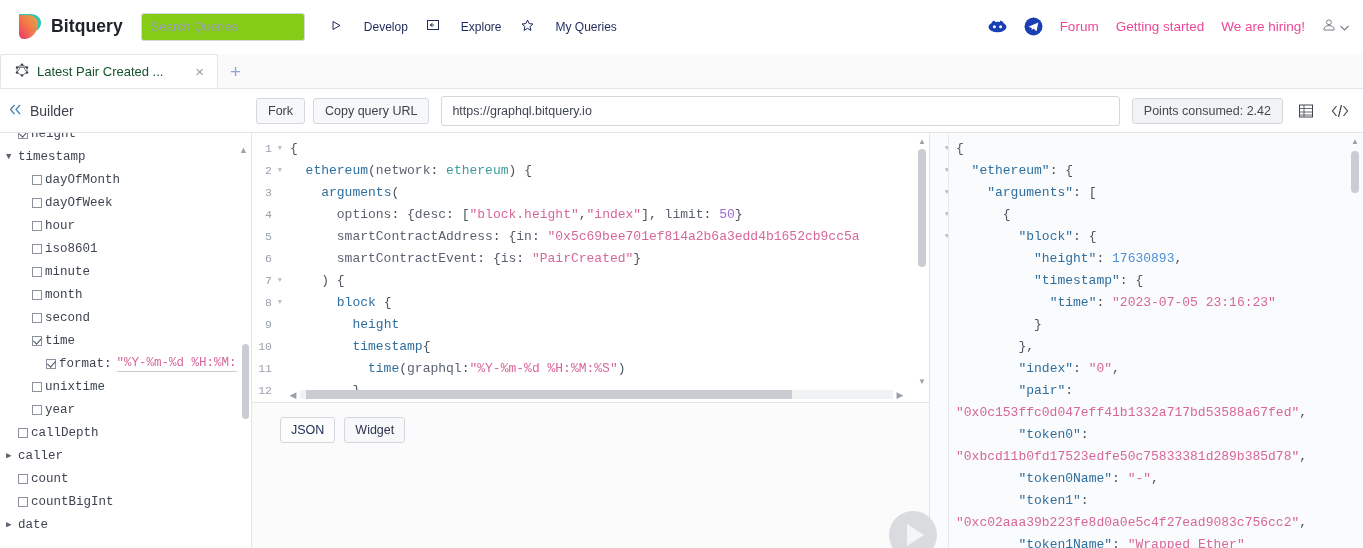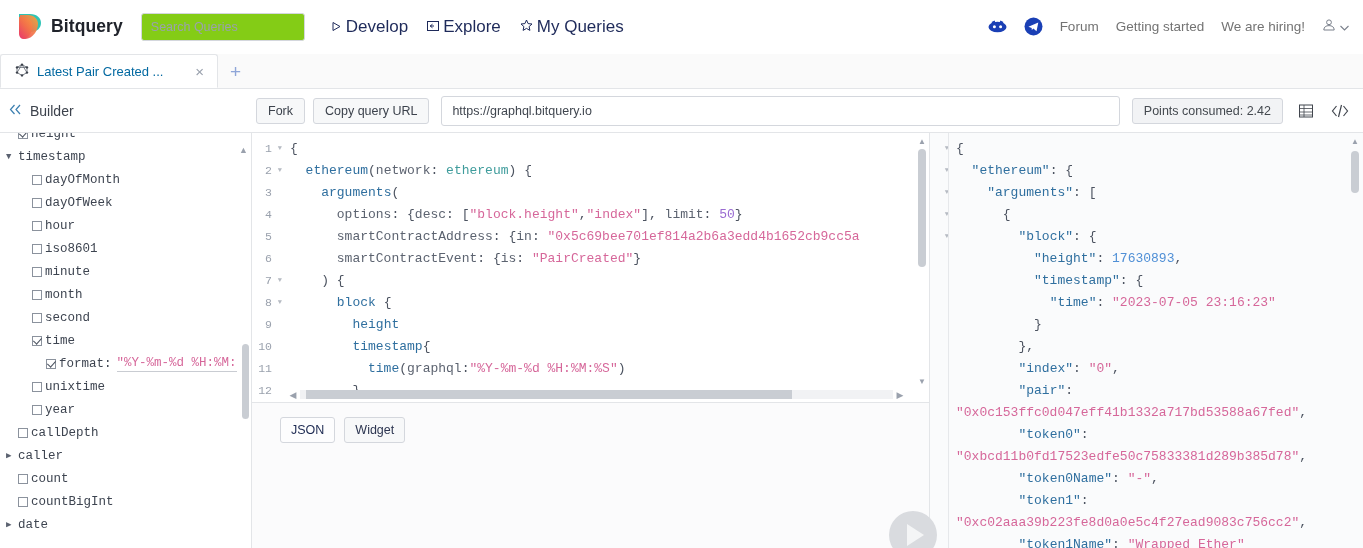--- a/index.html
+++ b/index.html
@@ -28,46 +28,46 @@
   .search-box {
     width: 164px; height: 28px;
     border: 1px solid #d4d7dd; border-radius: 3px;
     background: #84cc16; padding: 0 9px;
     font-family: "Liberation Sans", sans-serif; font-size: 12.5px; color: #3b4250;
     outline: none;
   }
   .search-box::placeholder { color: #9aa1ad; }
   .nav-main { display: flex; align-items: center; gap: 19px; margin-left: 26px; }
   .nav-item {
-    display: flex; align-items: center; gap: 4px;
-    color: #1e2a5a; font-size: 17px; cursor: pointer; white-space: nowrap;
+    display: flex; align-items: center; gap: 22px;
+    color: #1e2a5a; font-size: 12px; cursor: pointer; white-space: nowrap;
   }
   .nav-right { display: flex; align-items: center; gap: 17px; margin-left: auto; }
-  .nav-link { color: #737373; font-size: 13.5px; cursor: pointer; white-space: nowrap; }
+  .nav-link { color: #ec4899; font-size: 13.5px; cursor: pointer; white-space: nowrap; }
   .social { width: 19px; height: 19px; display: flex; align-items: center; justify-content: center; cursor: pointer; }
   .user-menu { display: flex; align-items: center; gap: 4px; cursor: pointer; color: #6b7280; }
 
   
   .tabstrip {
     height: 35px; min-height: 35px;
     display: flex; align-items: flex-end;
     background: #fafafa;
     border-bottom: 1px solid #e3e5e8;
     padding-left: 0;
   }
   .qtab {
     display: flex; align-items: center; gap: 8px;
     height: 34px; padding: 0 10px 0 14px;
     background: #ffffff;
     border: 1px solid #e3e5e8; border-bottom: 1px solid #ffffff;
     border-top-left-radius: 3px; border-top-right-radius: 3px;
     font-size: 13px; color: #3e444e; cursor: pointer;
     min-width: 218px;
   }
-  .qtab-title { flex: 1; white-space: nowrap; overflow: hidden; color: #0369a1; }
+  .qtab-title { flex: 1; white-space: nowrap; overflow: hidden; color: #14532d; }
   .qtab-close { color: #9aa1ad; font-size: 15px; line-height: 1; padding: 0 3px; cursor: pointer; }
   .qtab-add { color: #8fa6d8; font-size: 19px; padding: 0 12px; margin-bottom: 5px; cursor: pointer; }
 
   
   .toolbar {
     height: 44px; min-height: 44px;
     display: flex; align-items: center;
     padding: 0 12px 0 4px;
     background: #ffffff;
     border-bottom: 1px solid #e3e5e8;

